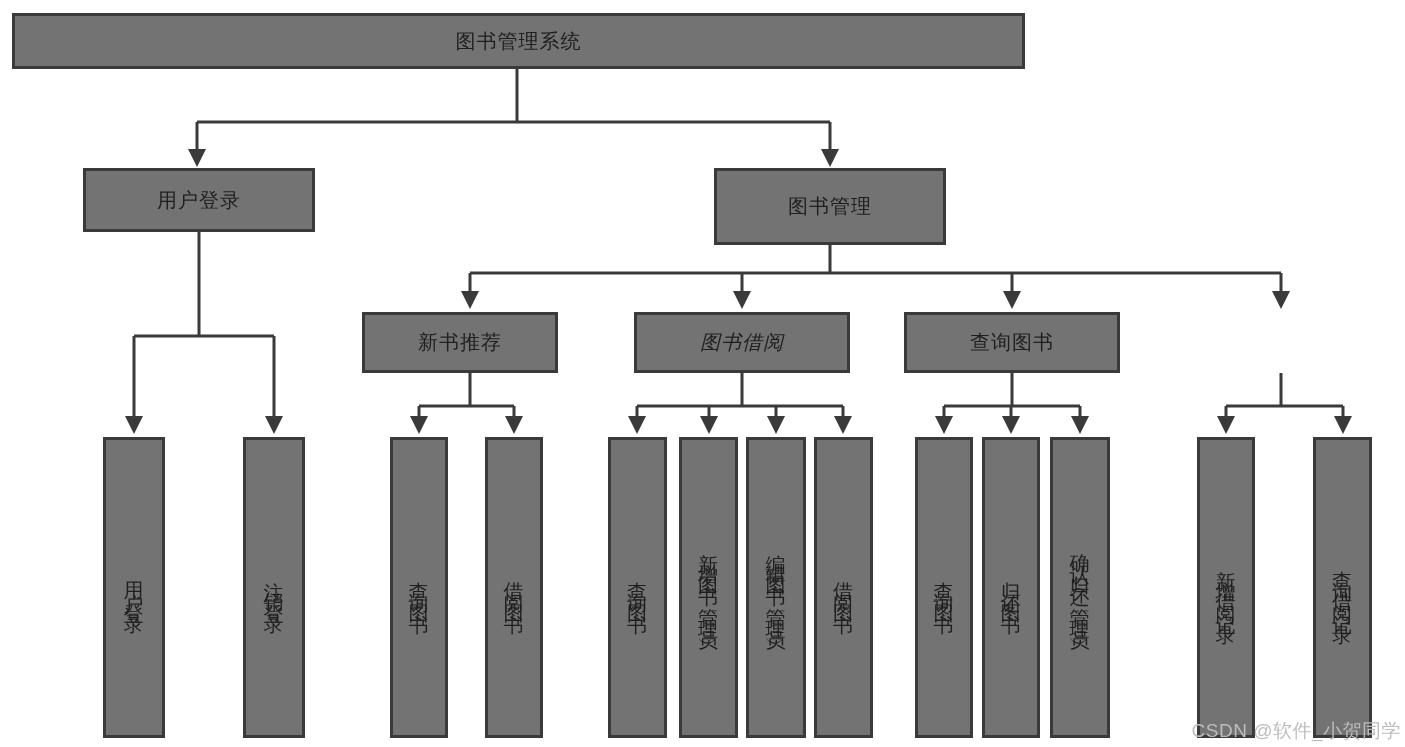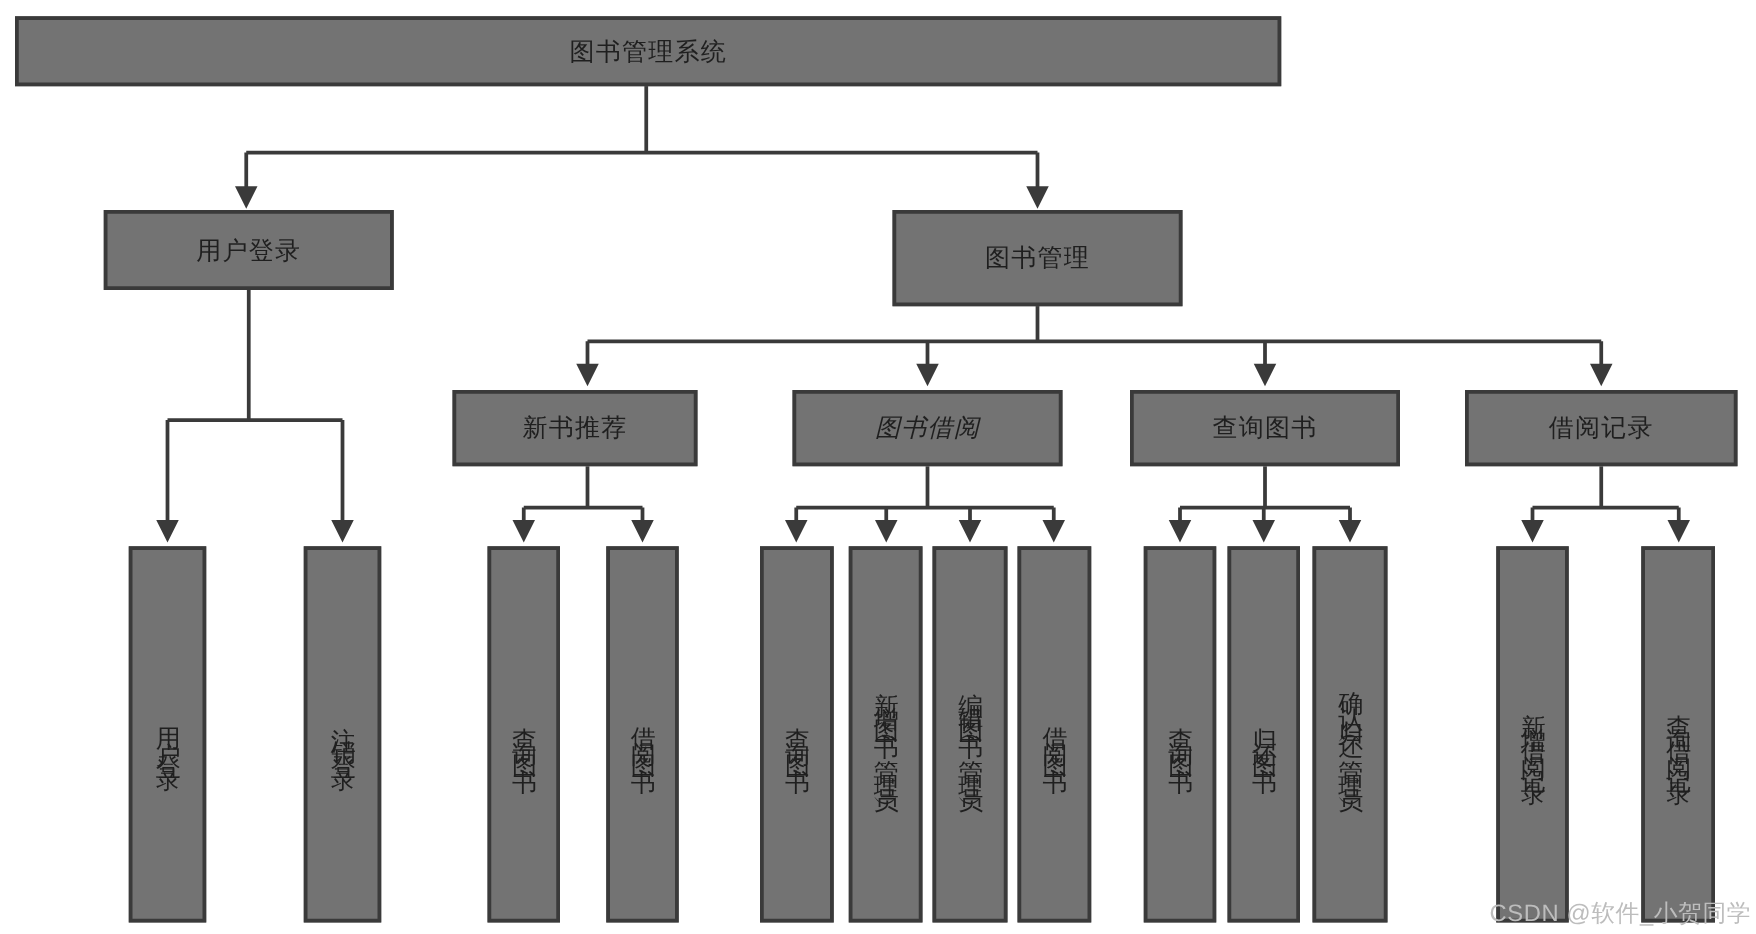--- a/index.html
+++ b/index.html
@@ -107,23 +107,20 @@
 
   <div class="box" style="left:362px; top:312px; width:196px; height:61px;">
     <span>新书推荐</span>
   </div>
   <div class="box" style="left:634px; top:312px; width:216px; height:61px;font-style:italic;">
     <span>图书借阅</span>
   </div>
   <div class="box" style="left:904px; top:312px; width:216px; height:61px;">
     <span>查询图书</span>
   </div>
-  <div class="box" style="left:1172px; top:312px; width:218px; height:61px;">
-    <span>借阅记录</span>
-  </div>
 
   <div class="box leaf" style="left:103px; top:437px; width:62px; height:301px;">
     <span>用户登录</span>
   </div>
   <div class="box leaf" style="left:243px; top:437px; width:62px; height:301px;">
     <span>注销登录</span>
   </div>
 
   <div class="box leaf" style="left:390px; top:437px; width:58px; height:301px;">
     <span>查询图书</span>

